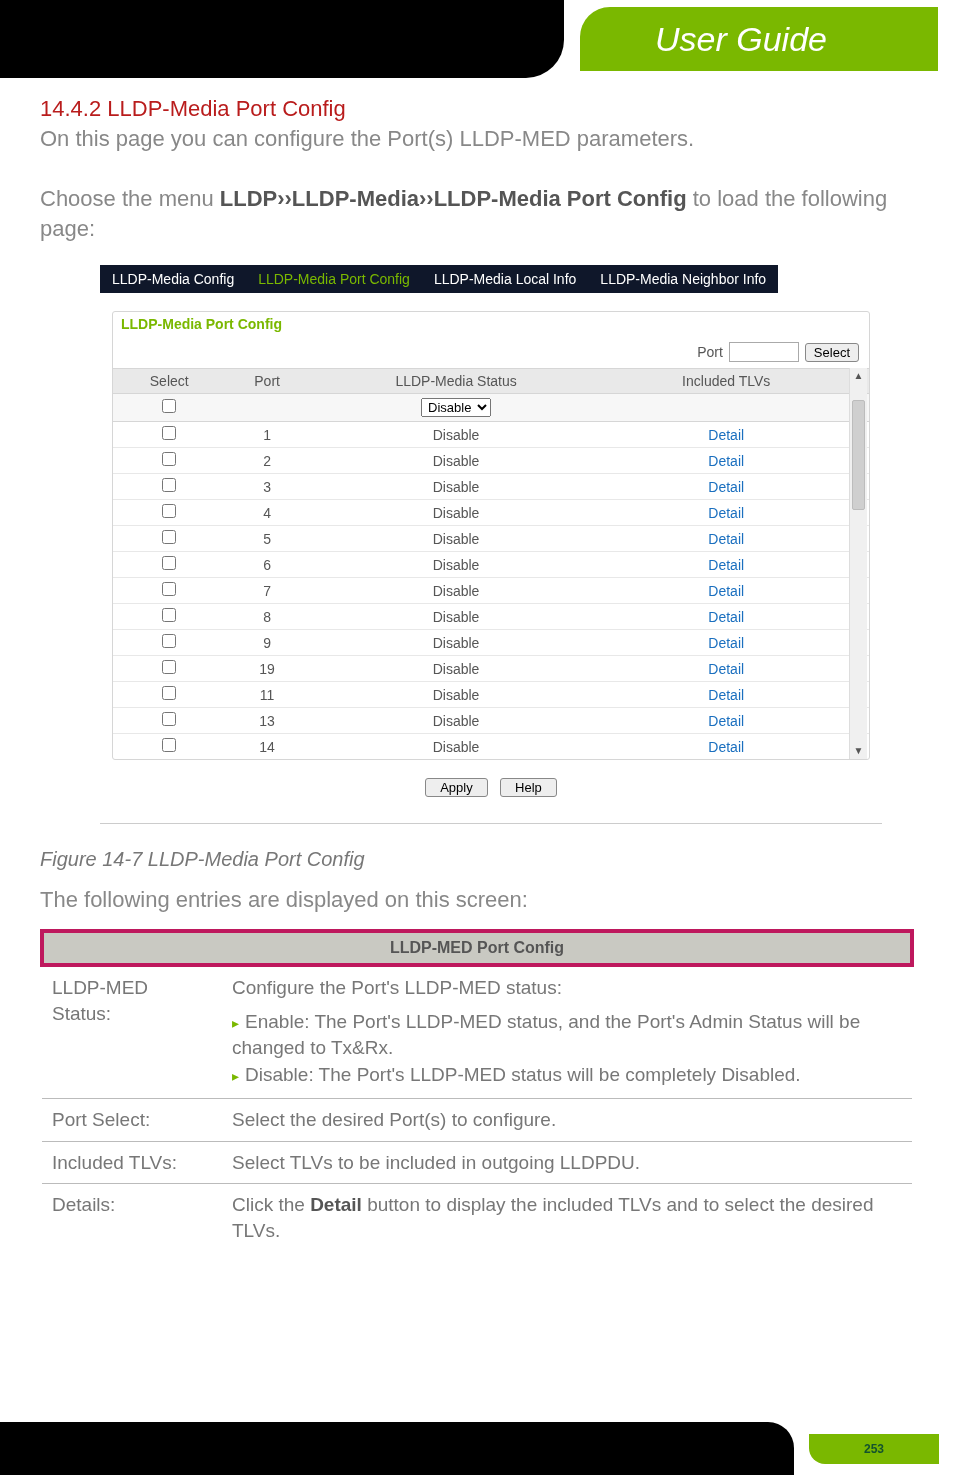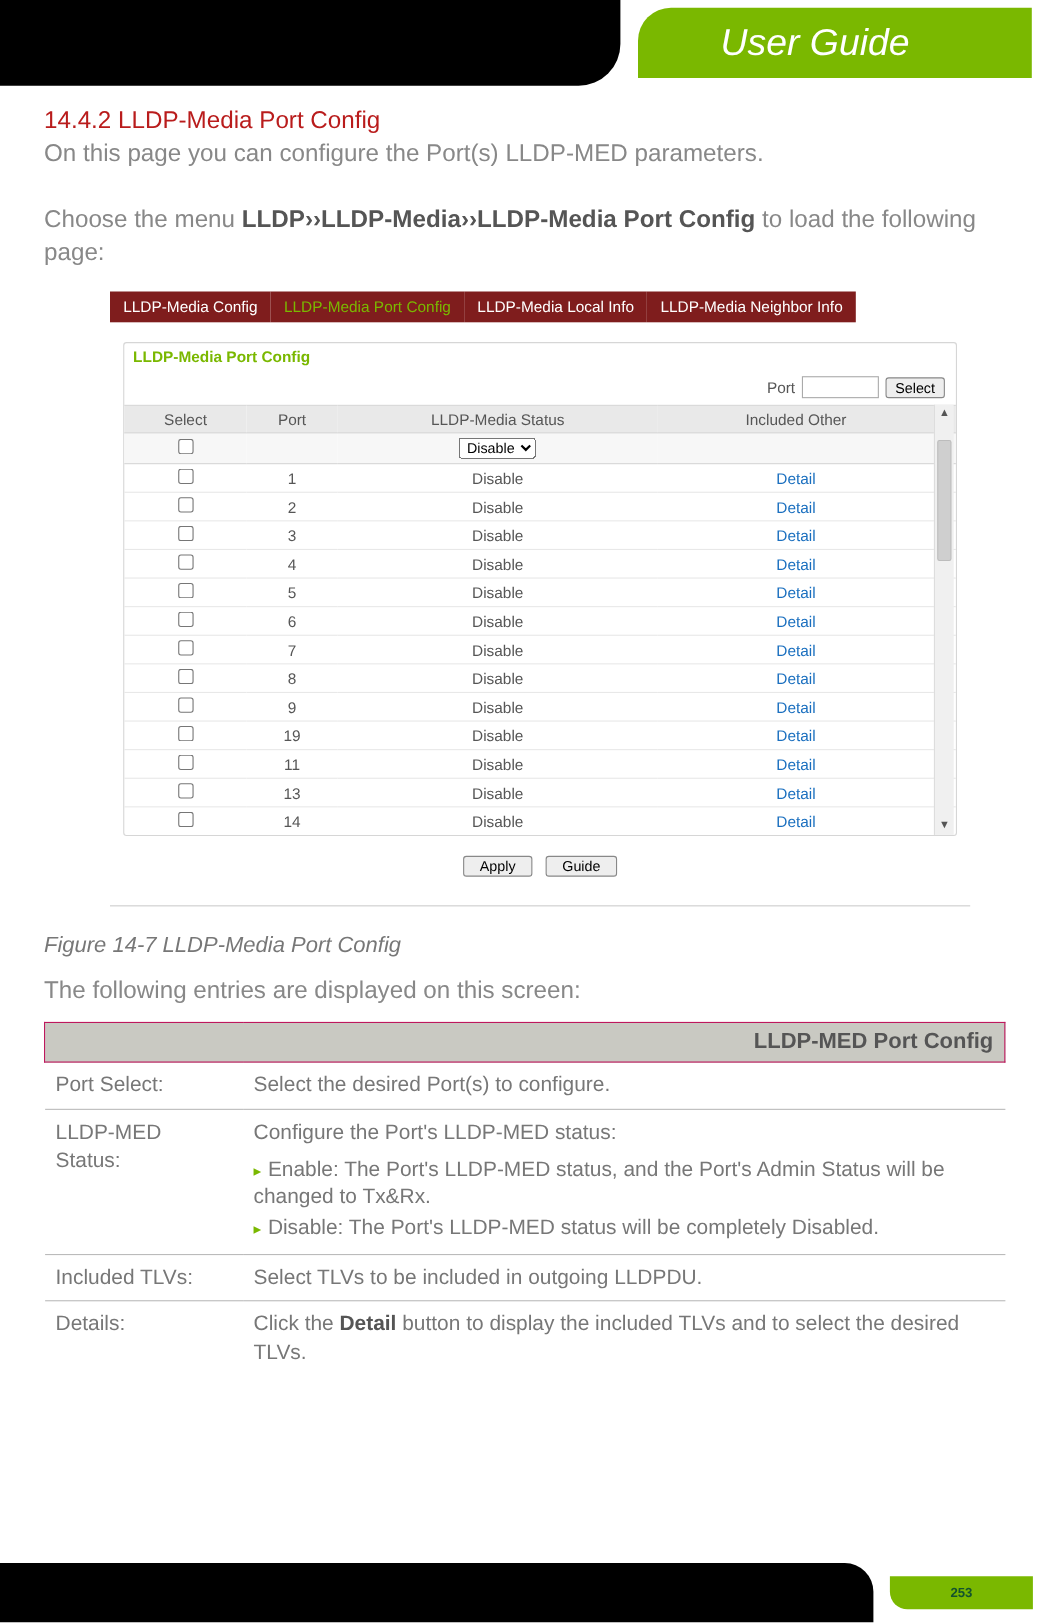--- a/index.html
+++ b/index.html
@@ -73,21 +73,21 @@
     border-bottom: 1px solid #ccc;
   }
   .tabs {
     display: flex;
     background: #fff;
   }
   .tab {
     padding: 6px 12px;
     font-size: 14px;
     color: #fff;
-    background: #7f1d1d;
+    background: #0f172a;
     white-space: nowrap;
   }
   .tab.active {
     color: #7ab800;
   }
   .panel-inner {
     padding: 18px 12px 12px 12px;
   }
   .panel-title {
     color: #7ab800;
@@ -216,24 +216,24 @@
   table.def {
     width: 100%;
     border-collapse: collapse;
     font-size: 19px;
     color: #777;
   }
   table.def th.section {
     background: #c9c9c2;
     color: #555;
     font-weight: 700;
-    text-align: right;
+    text-align: center;
     padding: 6px 10px;
-    font-size: 20px;
-    border: 1px solid #be185d;
+    font-size: 16px;
+    border: 4px solid #be185d;
   }
   table.def td {
     border-top: 1px solid #bbb;
     padding: 8px 10px;
     vertical-align: top;
     line-height: 1.35;
   }
   table.def td.label {
     width: 180px;
   }
@@ -326,21 +326,21 @@
           <button>Select</button>
         </div>
 
         <div class="scroll-region">
           <table class="data">
             <thead>
               <tr>
                 <th>Select</th>
                 <th>Port</th>
                 <th>LLDP-Media Status</th>
-                <th style="padding-right:26px">Included Other</th>
+                <th style="padding-right:26px">Included TLVs</th>
               </tr>
               <tr style="background:#f7f7f7">
                 <th><input type="checkbox" style=""></th>
                 <th></th>
                 <th>
                   <select class="status-dd">
                     <option>Disable</option>
                   </select>
                 </th>
                 <th></th>
@@ -431,46 +431,46 @@
             <div class="arrow">▲</div>
             <div class="track">
               <div class="thumb"></div>
             </div>
             <div class="arrow">▼</div>
           </div>
         </div>
       </div>
       <div class="btn-row">
         <button>Apply</button>
-        <button>Guide</button>
+        <button>Help</button>
       </div>
     </div>
   </div>
 
   <div class="figure-caption">Figure 14-7 LLDP-Media Port Config</div>
   <p class="following">The following entries are displayed on this screen:</p>
 
   <table class="def">
     <tbody>
         <tr>
           <th class="section" colspan="2">LLDP-MED Port Config</th>
         </tr>
-    <tr>
-      <td class="label">Port Select:</td>
-      <td>Select the desired Port(s) to configure.</td>
-    </tr>
     <tr>
       <td class="label">LLDP-MED Status:</td>
       <td>
         <span>Configure the Port's LLDP-MED status:</span>
         <ul class="bullet-list">
           <li>Enable: The Port's LLDP-MED status, and the Port's Admin Status will be changed to Tx&amp;Rx.</li>
           <li>Disable: The Port's LLDP-MED status will be completely Disabled.</li>
         </ul>
       </td>
+    </tr>
+    <tr>
+      <td class="label">Port Select:</td>
+      <td>Select the desired Port(s) to configure.</td>
     </tr>
     <tr>
       <td class="label">Included TLVs:</td>
       <td>Select TLVs to be included in outgoing LLDPDU.</td>
     </tr>
     <tr>
       <td class="label">Details:</td>
       <td>
         <span>Click the </span><b>Detail</b><span> button to display the included TLVs and to select the desired TLVs.</span>
       </td>

